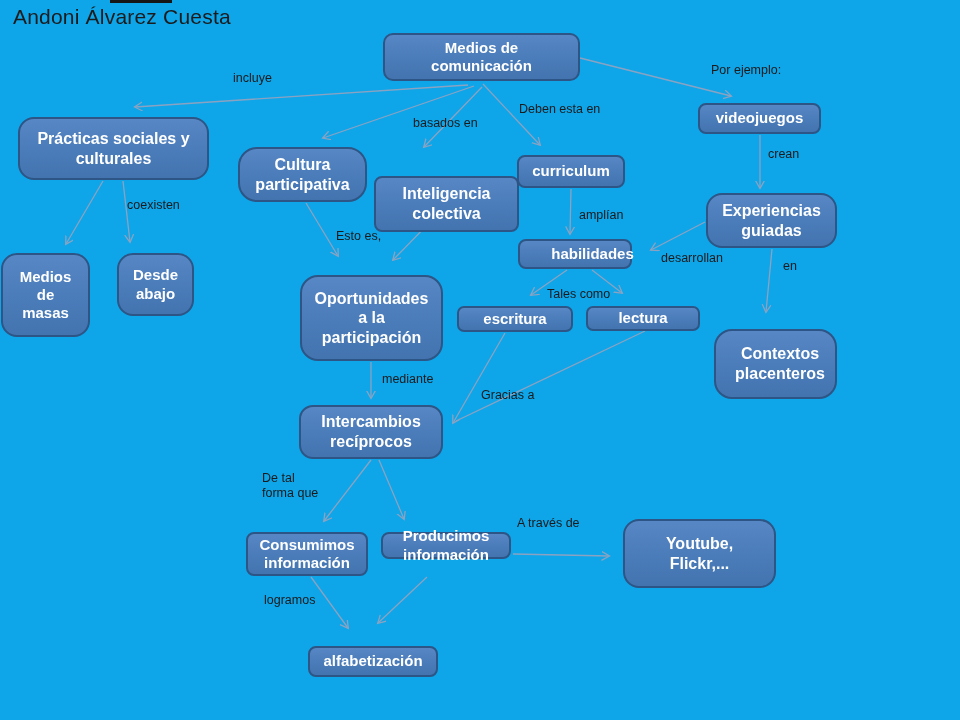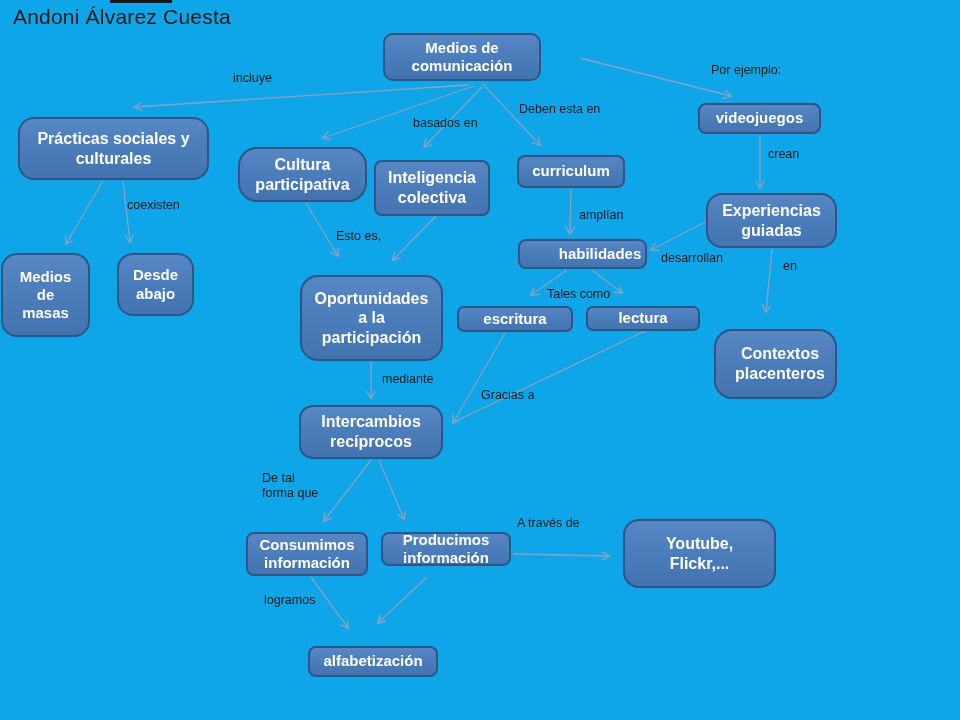--- a/index.html
+++ b/index.html
@@ -83,47 +83,47 @@
     <div class="edge-label" style="left: 783px; top: 259px;">en</div>
     <div class="edge-label" style="left: 127px; top: 198px;">coexisten</div>
     <div class="edge-label" style="left: 336px; top: 229px;">Esto es,</div>
     <div class="edge-label" style="left: 547px; top: 287px;">Tales como</div>
     <div class="edge-label" style="left: 382px; top: 372px;">mediante</div>
     <div class="edge-label" style="left: 481px; top: 388px;">Gracias a</div>
     <div class="edge-label" style="left: 262px; top: 471px;">De tal
 forma que</div>
     <div class="edge-label" style="left: 517px; top: 516px;">A través de</div>
     <div class="edge-label" style="left: 264px; top: 593px;">logramos</div>
-    <div class="node" style="left: 383px; top: 33px; width: 158px; height: 48px; border-radius: 10px; font-size: 15px;">Medios de
+    <div class="node" style="left: 383px; top: 33px; width: 197px; height: 48px; border-radius: 10px; font-size: 15px;">Medios de
 comunicación</div>
     <div class="node" style="left: 18px; top: 117px; width: 191px; height: 63px; border-radius: 16px; font-size: 16px;">Prácticas sociales y
 culturales</div>
     <div class="node" style="left: 238px; top: 147px; width: 129px; height: 55px; border-radius: 19px; font-size: 16px;">Cultura
 participativa</div>
-    <div class="node" style="left: 374px; top: 160px; width: 116px; height: 56px; border-radius: 8px; font-size: 16px;">Inteligencia
+    <div class="node" style="left: 374px; top: 176px; width: 145px; height: 56px; border-radius: 8px; font-size: 16px;">Inteligencia
 colectiva</div>
     <div class="node" style="left: 517px; top: 155px; width: 108px; height: 33px; border-radius: 8px; font-size: 15px;">curriculum</div>
     <div class="node" style="left: 698px; top: 103px; width: 123px; height: 31px; border-radius: 8px; font-size: 15px;">videojuegos</div>
     <div class="node" style="left: 706px; top: 193px; width: 131px; height: 55px; border-radius: 16px; font-size: 16px;">Experiencias
 guiadas</div>
-    <div class="node" style="left: 518px; top: 239px; width: 129px; height: 30px; border-radius: 8px; font-size: 15px; padding-left: 40px;">habilidades</div>
+    <div class="node" style="left: 518px; top: 239px; width: 114px; height: 30px; border-radius: 8px; font-size: 15px; padding-left: 40px;">habilidades</div>
     <div class="node" style="left: 117px; top: 253px; width: 77px; height: 63px; border-radius: 16px; font-size: 15px;">Desde
 abajo</div>
     <div class="node" style="left: 1px; top: 253px; width: 89px; height: 84px; border-radius: 16px; font-size: 15px;">Medios
 de
 masas</div>
     <div class="node" style="left: 300px; top: 275px; width: 143px; height: 86px; border-radius: 18px; font-size: 16px;">Oportunidades
 a la
 participación</div>
     <div class="node" style="left: 457px; top: 306px; width: 116px; height: 26px; border-radius: 7px; font-size: 15px;">escritura</div>
     <div class="node" style="left: 586px; top: 306px; width: 114px; height: 25px; border-radius: 7px; font-size: 15px;">lectura</div>
     <div class="node" style="left: 714px; top: 329px; width: 123px; height: 70px; border-radius: 18px; font-size: 16px; padding-left: 14px;">Contextos
 placenteros</div>
     <div class="node" style="left: 299px; top: 405px; width: 144px; height: 54px; border-radius: 14px; font-size: 16px;">Intercambios
 recíprocos</div>
     <div class="node" style="left: 246px; top: 532px; width: 122px; height: 44px; border-radius: 8px; font-size: 15px;">Consumimos
 información</div>
-    <div class="node" style="left: 381px; top: 532px; width: 130px; height: 34px; border-radius: 8px; font-size: 15px;">Producimos
+    <div class="node" style="left: 381px; top: 532px; width: 130px; height: 27px; border-radius: 8px; font-size: 15px;">Producimos
 información</div>
     <div class="node" style="left: 623px; top: 519px; width: 153px; height: 69px; border-radius: 16px; font-size: 16px;">Youtube,
 Flickr,...</div>
     <div class="node" style="left: 308px; top: 646px; width: 130px; height: 31px; border-radius: 8px; font-size: 15px;">alfabetización</div>
   </div>
 
 </body></html>

